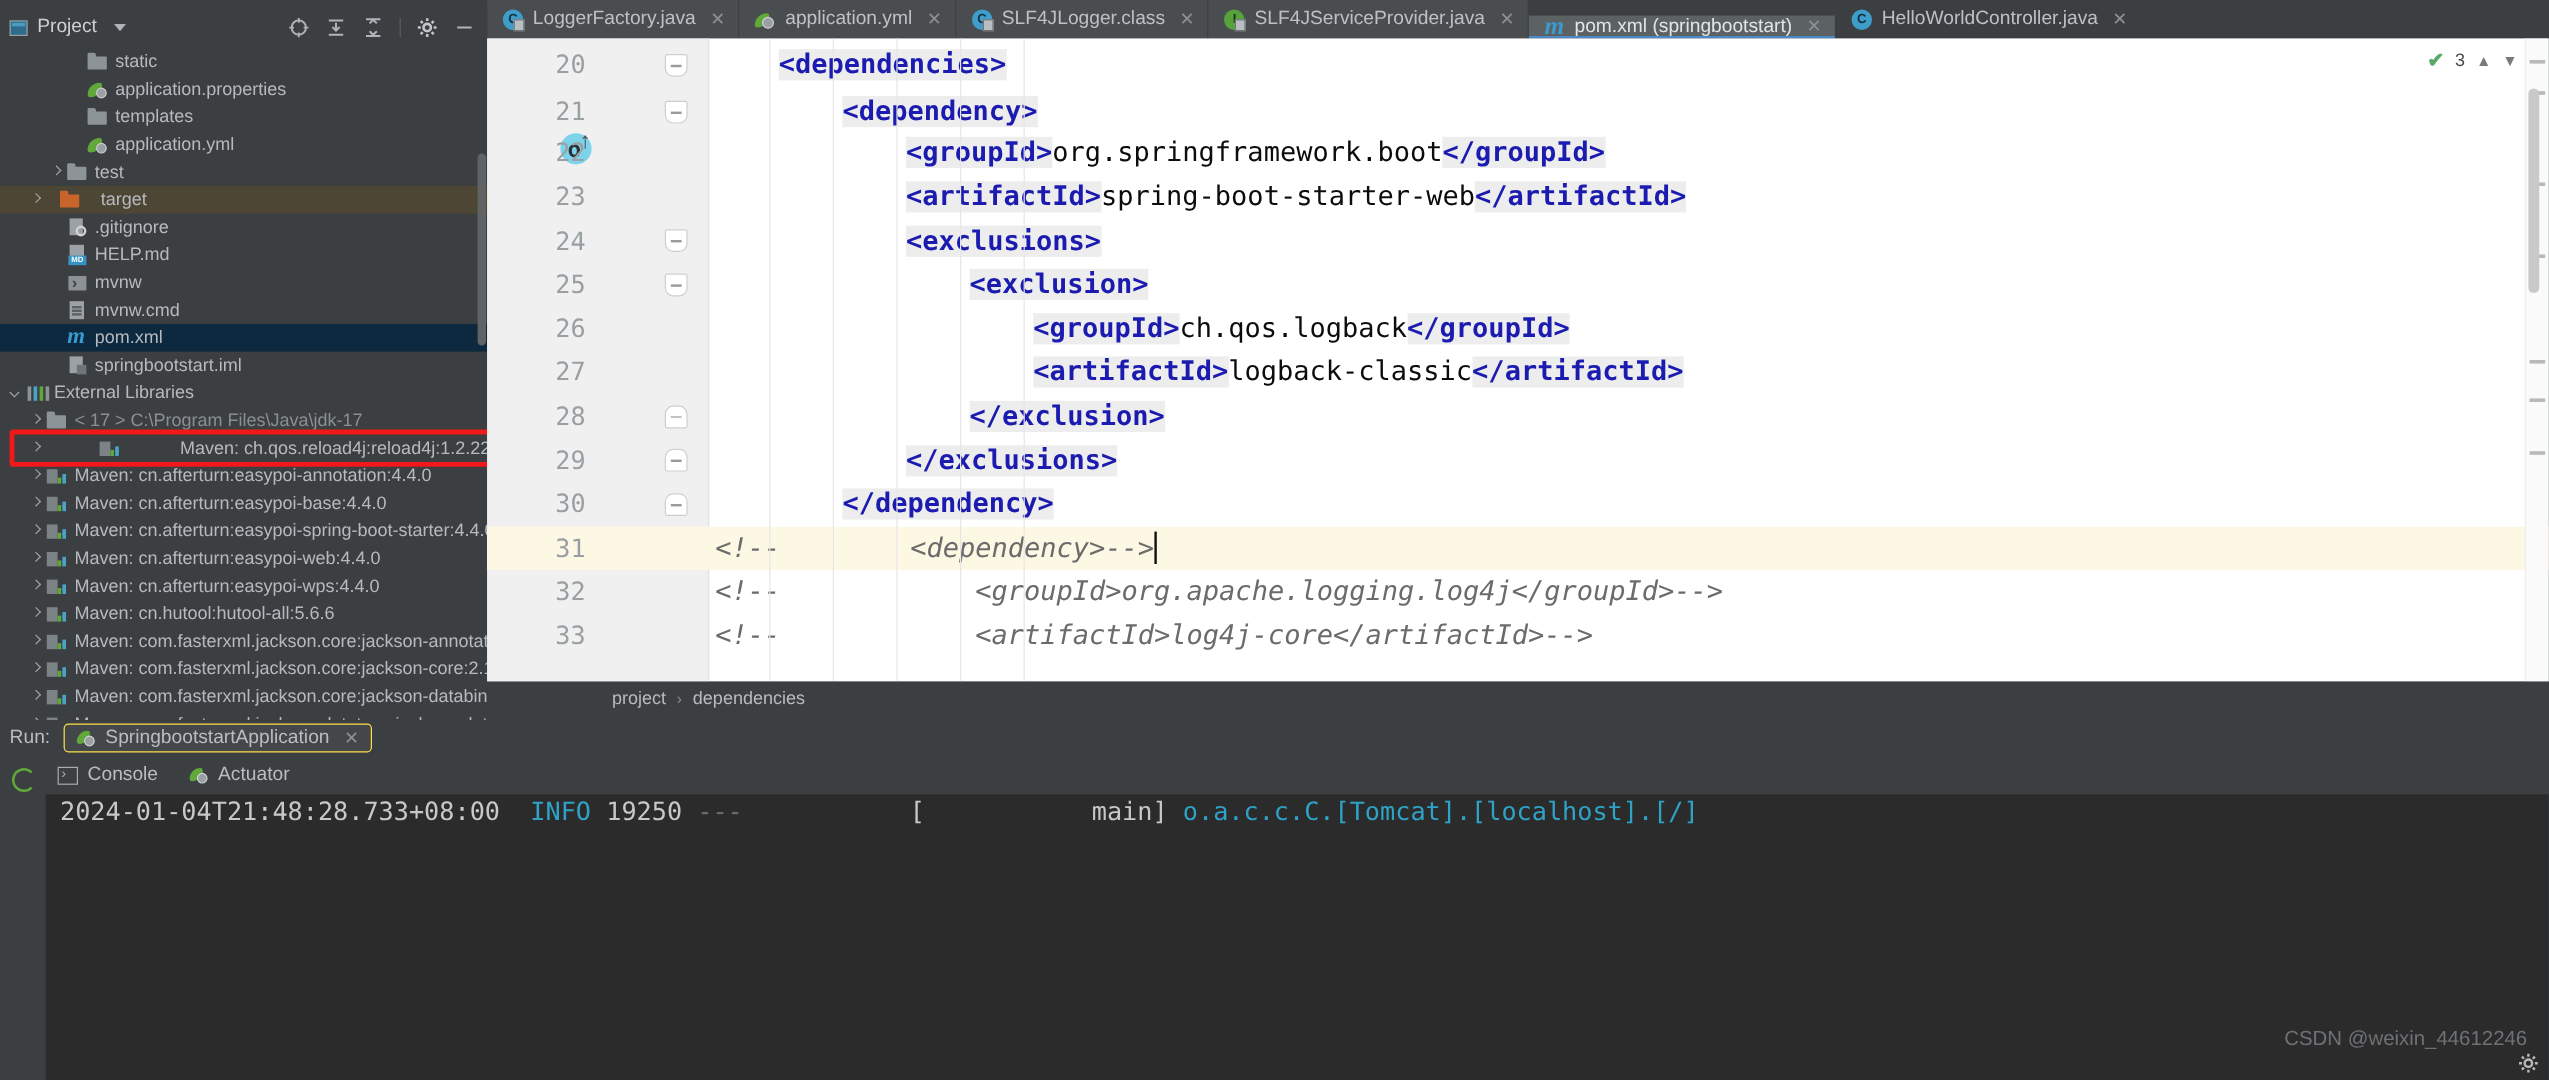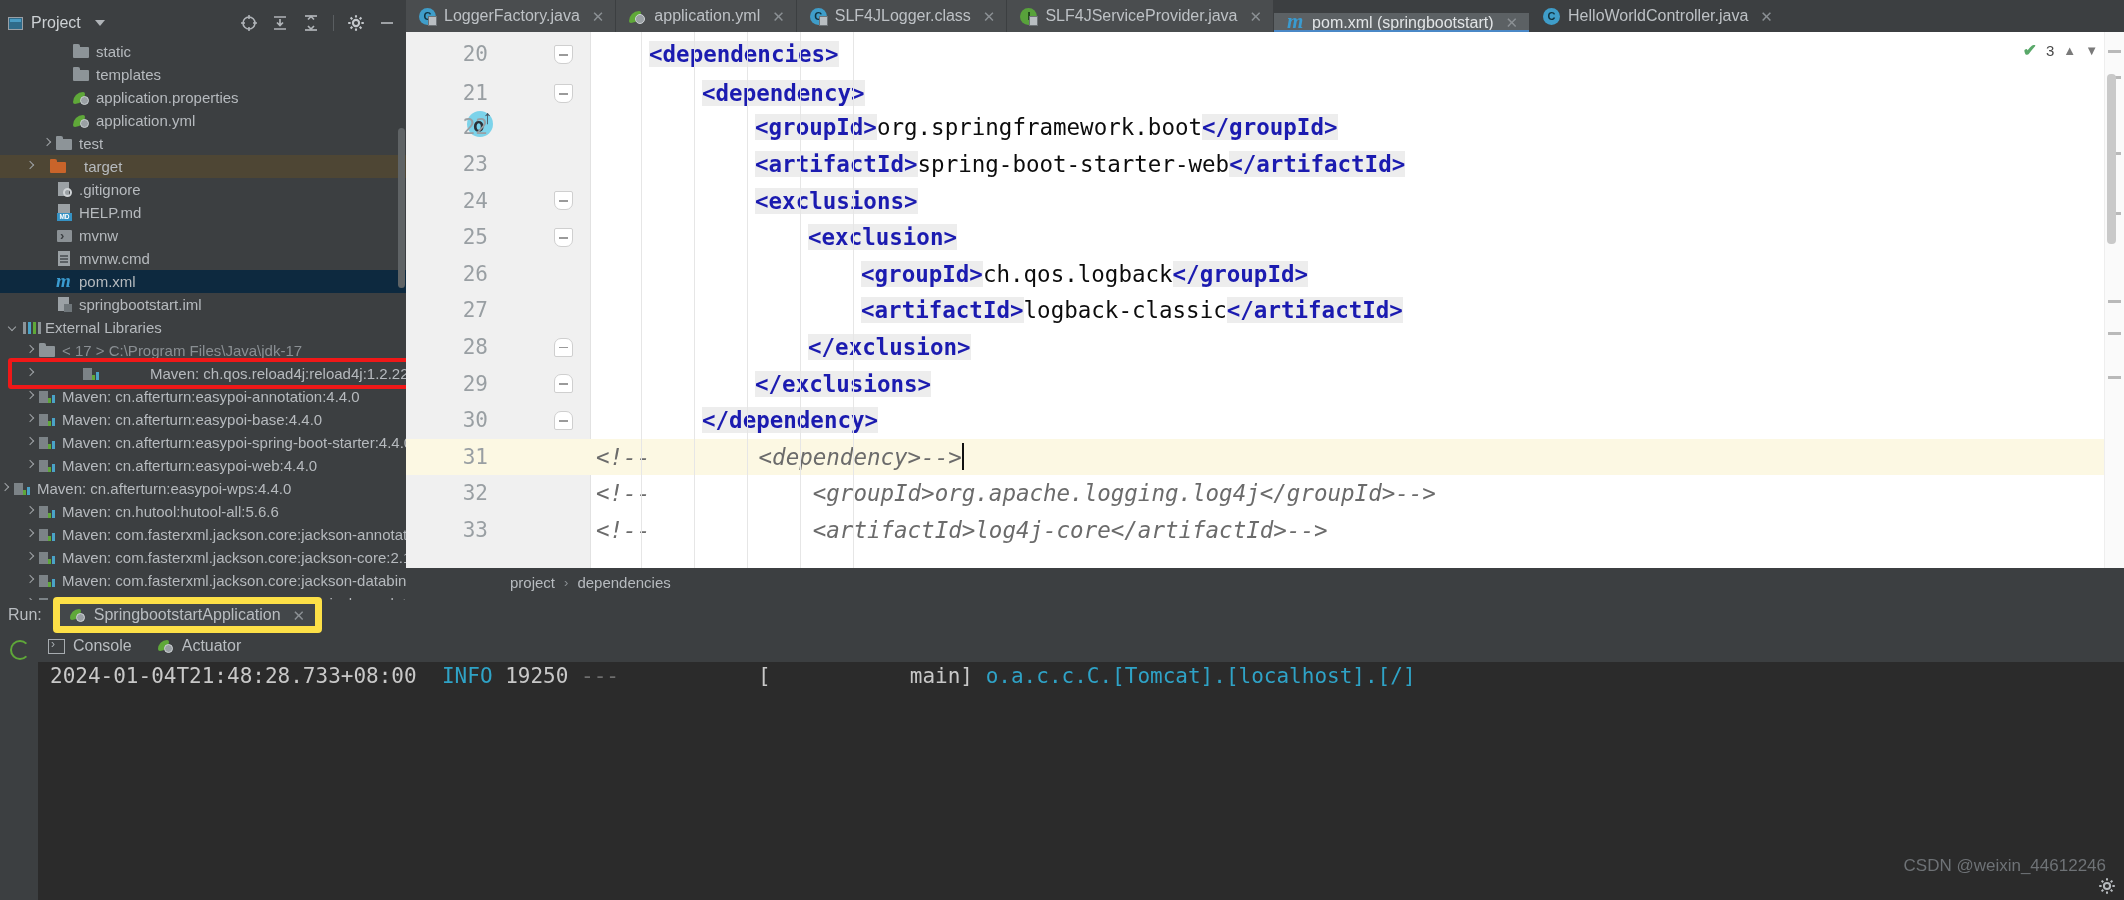--- a/index.html
+++ b/index.html
@@ -309,21 +309,21 @@
   .runpanel {
     position:absolute; left:0; top:600px; width:2124px; height:300px; background:#3c3f41;
   }
   .run-header {
     position:absolute; left:0; top:0; width:1684px; height:30px;
     display:flex; align-items:center; gap:11px; padding-left:8px;
     color:#b9bdc1; font-size:16px;
   }
   .run-config {
     display:flex; align-items:center; gap:8px; padding:2px 10px;
-    border:7px solid #fde047; border-radius:4px; background:#43474a;
+    border:1px solid #fde047; border-radius:4px; background:#43474a;
   }
   .run-subbar {
     position:absolute; left:0; top:30px; width:1928px; height:32px;
     display:flex; align-items:center; gap:26px; padding-left:48px;
     color:#b9bdc1; font-size:16px;
   }
   .sub-item { display:flex; align-items:center; gap:8px; }
   .console-ico {
     width:17px;height:15px;border:1.5px solid #a7acb0; position:relative; box-sizing:border-box;
   }
@@ -454,27 +454,27 @@
       </div>
     </div>
     <div class="tree" id="tree">
         <div class="row" style="padding-left: 59px;">
           <span class="arrow"></span>
           <span class="ico folder"></span>
           <span class="lbl">static</span>
         </div>
         <div class="row" style="padding-left: 59px;">
           <span class="arrow"></span>
+          <span class="ico spring"></span>
+          <span class="lbl">application.properties</span>
+        </div>
+        <div class="row" style="padding-left: 59px;">
+          <span class="arrow"></span>
           <span class="ico folder"></span>
           <span class="lbl">templates</span>
-        </div>
-        <div class="row" style="padding-left: 59px;">
-          <span class="arrow"></span>
-          <span class="ico spring"></span>
-          <span class="lbl">application.properties</span>
         </div>
         <div class="row" style="padding-left: 59px;">
           <span class="arrow"></span>
           <span class="ico spring"></span>
           <span class="lbl">application.yml</span>
         </div>
         <div class="row" style="padding-left: 42px;">
           <span class="arrow right"></span>
           <span class="ico folder"></span>
           <span class="lbl">test</span>
@@ -542,21 +542,21 @@
         <div class="row" style="padding-left: 25px;">
           <span class="arrow right"></span>
           <span class="ico mvnlib"></span>
           <span class="lbl">Maven: cn.afterturn:easypoi-spring-boot-starter:4.4.0</span>
         </div>
         <div class="row" style="padding-left: 25px;">
           <span class="arrow right"></span>
           <span class="ico mvnlib"></span>
           <span class="lbl">Maven: cn.afterturn:easypoi-web:4.4.0</span>
         </div>
-        <div class="row" style="">
+        <div class="row" style="padding-left: 25px;">
           <span class="arrow right"></span>
           <span class="ico mvnlib"></span>
           <span class="lbl">Maven: cn.afterturn:easypoi-wps:4.4.0</span>
         </div>
         <div class="row" style="padding-left: 25px;">
           <span class="arrow right"></span>
           <span class="ico mvnlib"></span>
           <span class="lbl">Maven: cn.hutool:hutool-all:5.6.6</span>
         </div>
         <div class="row" style="padding-left: 25px;">

